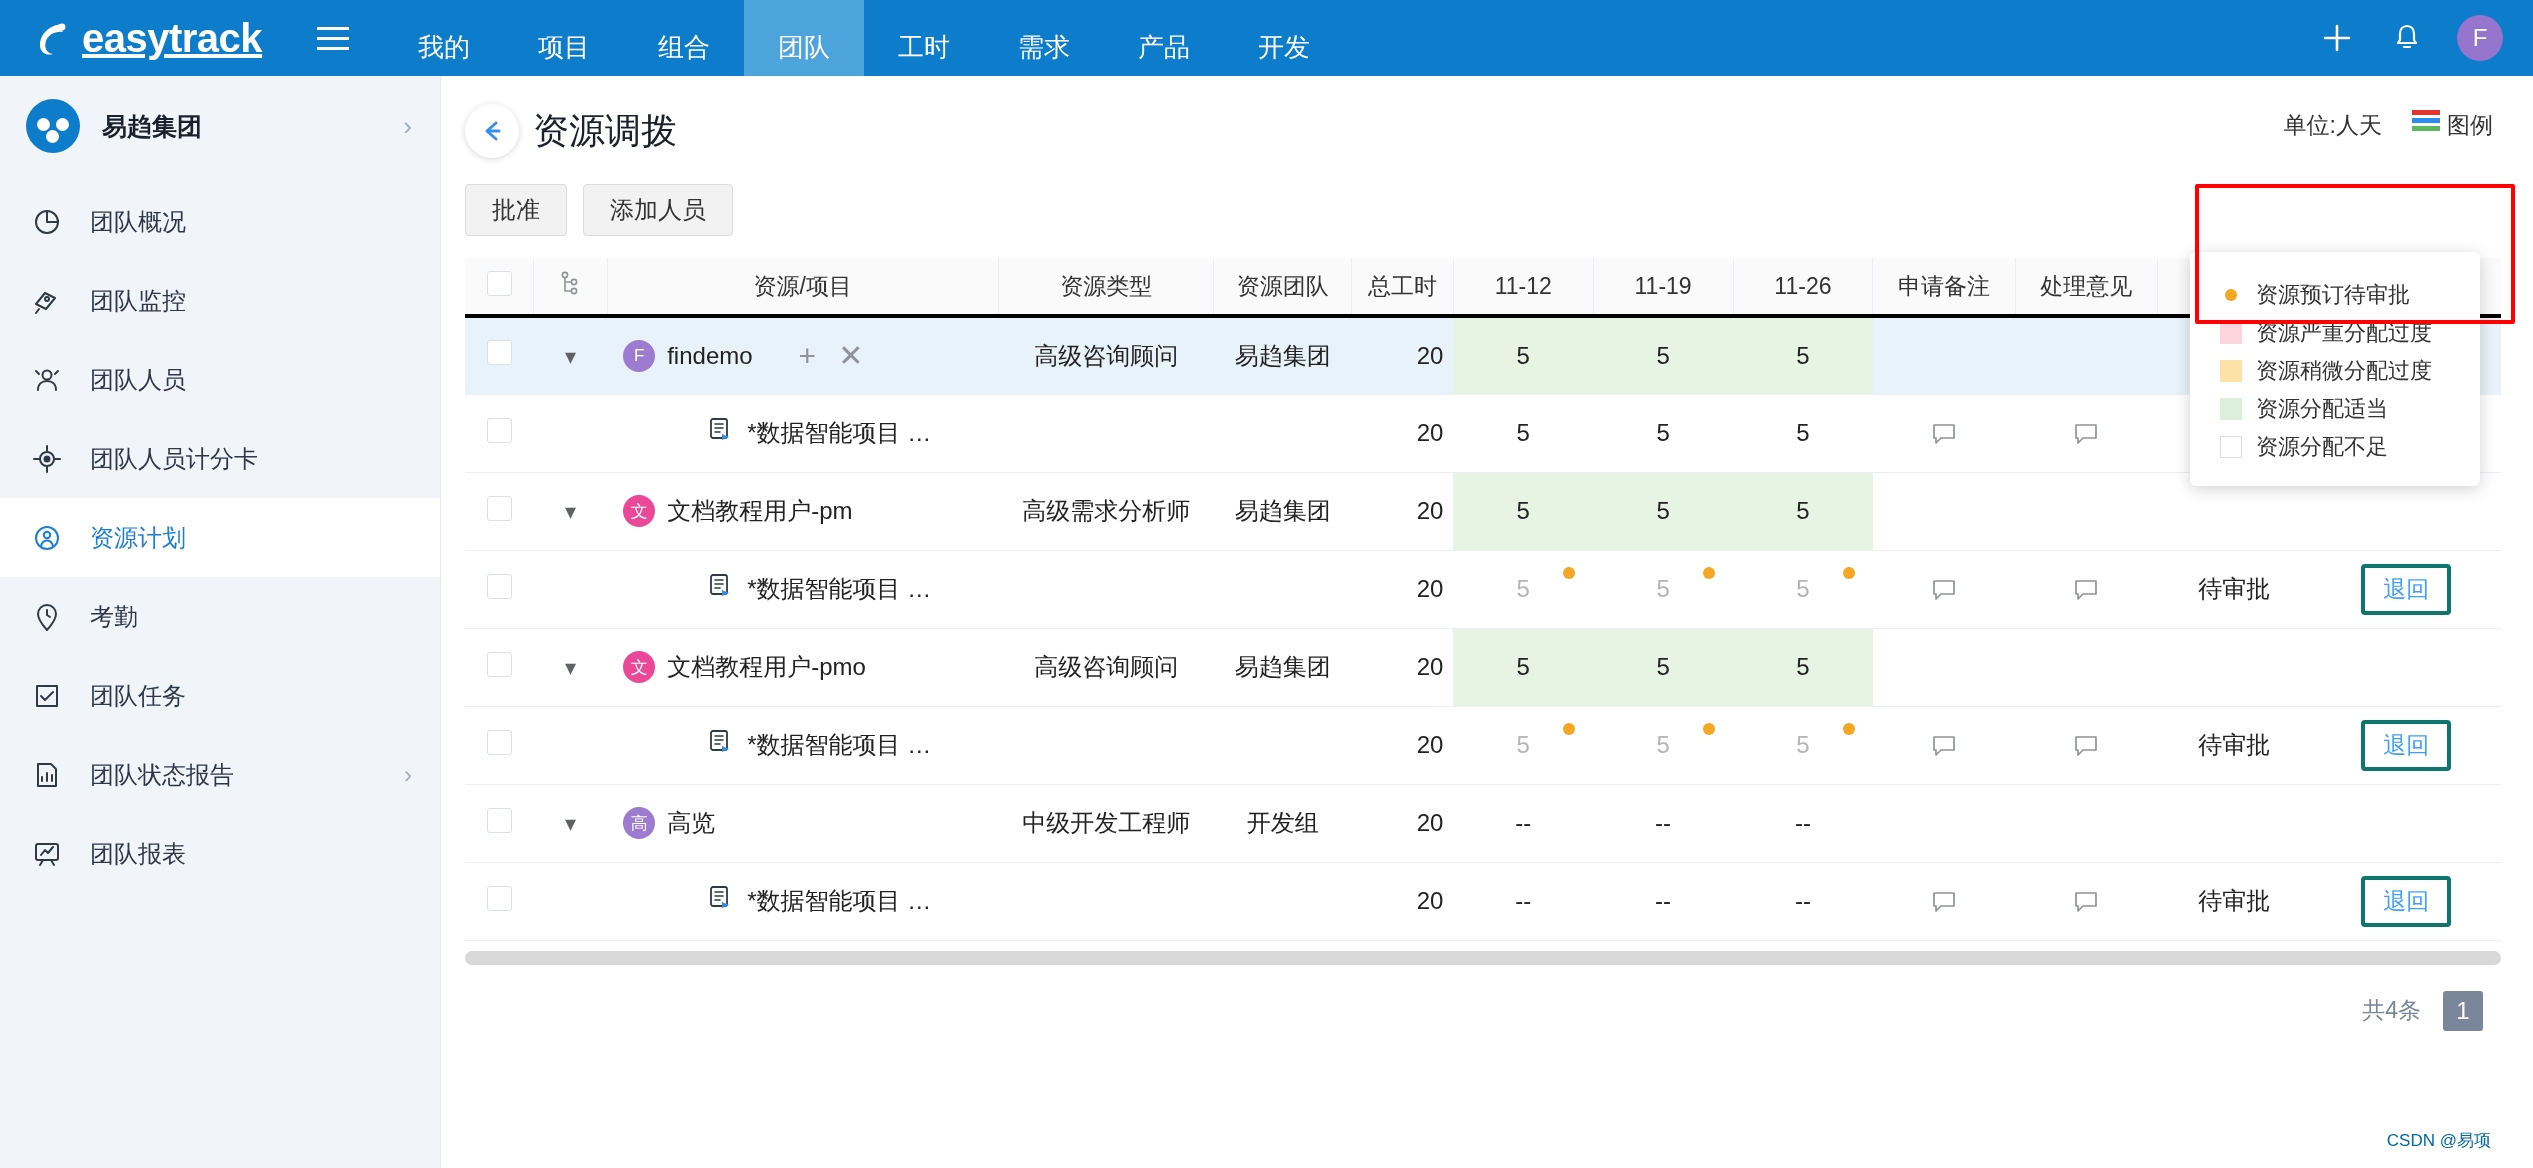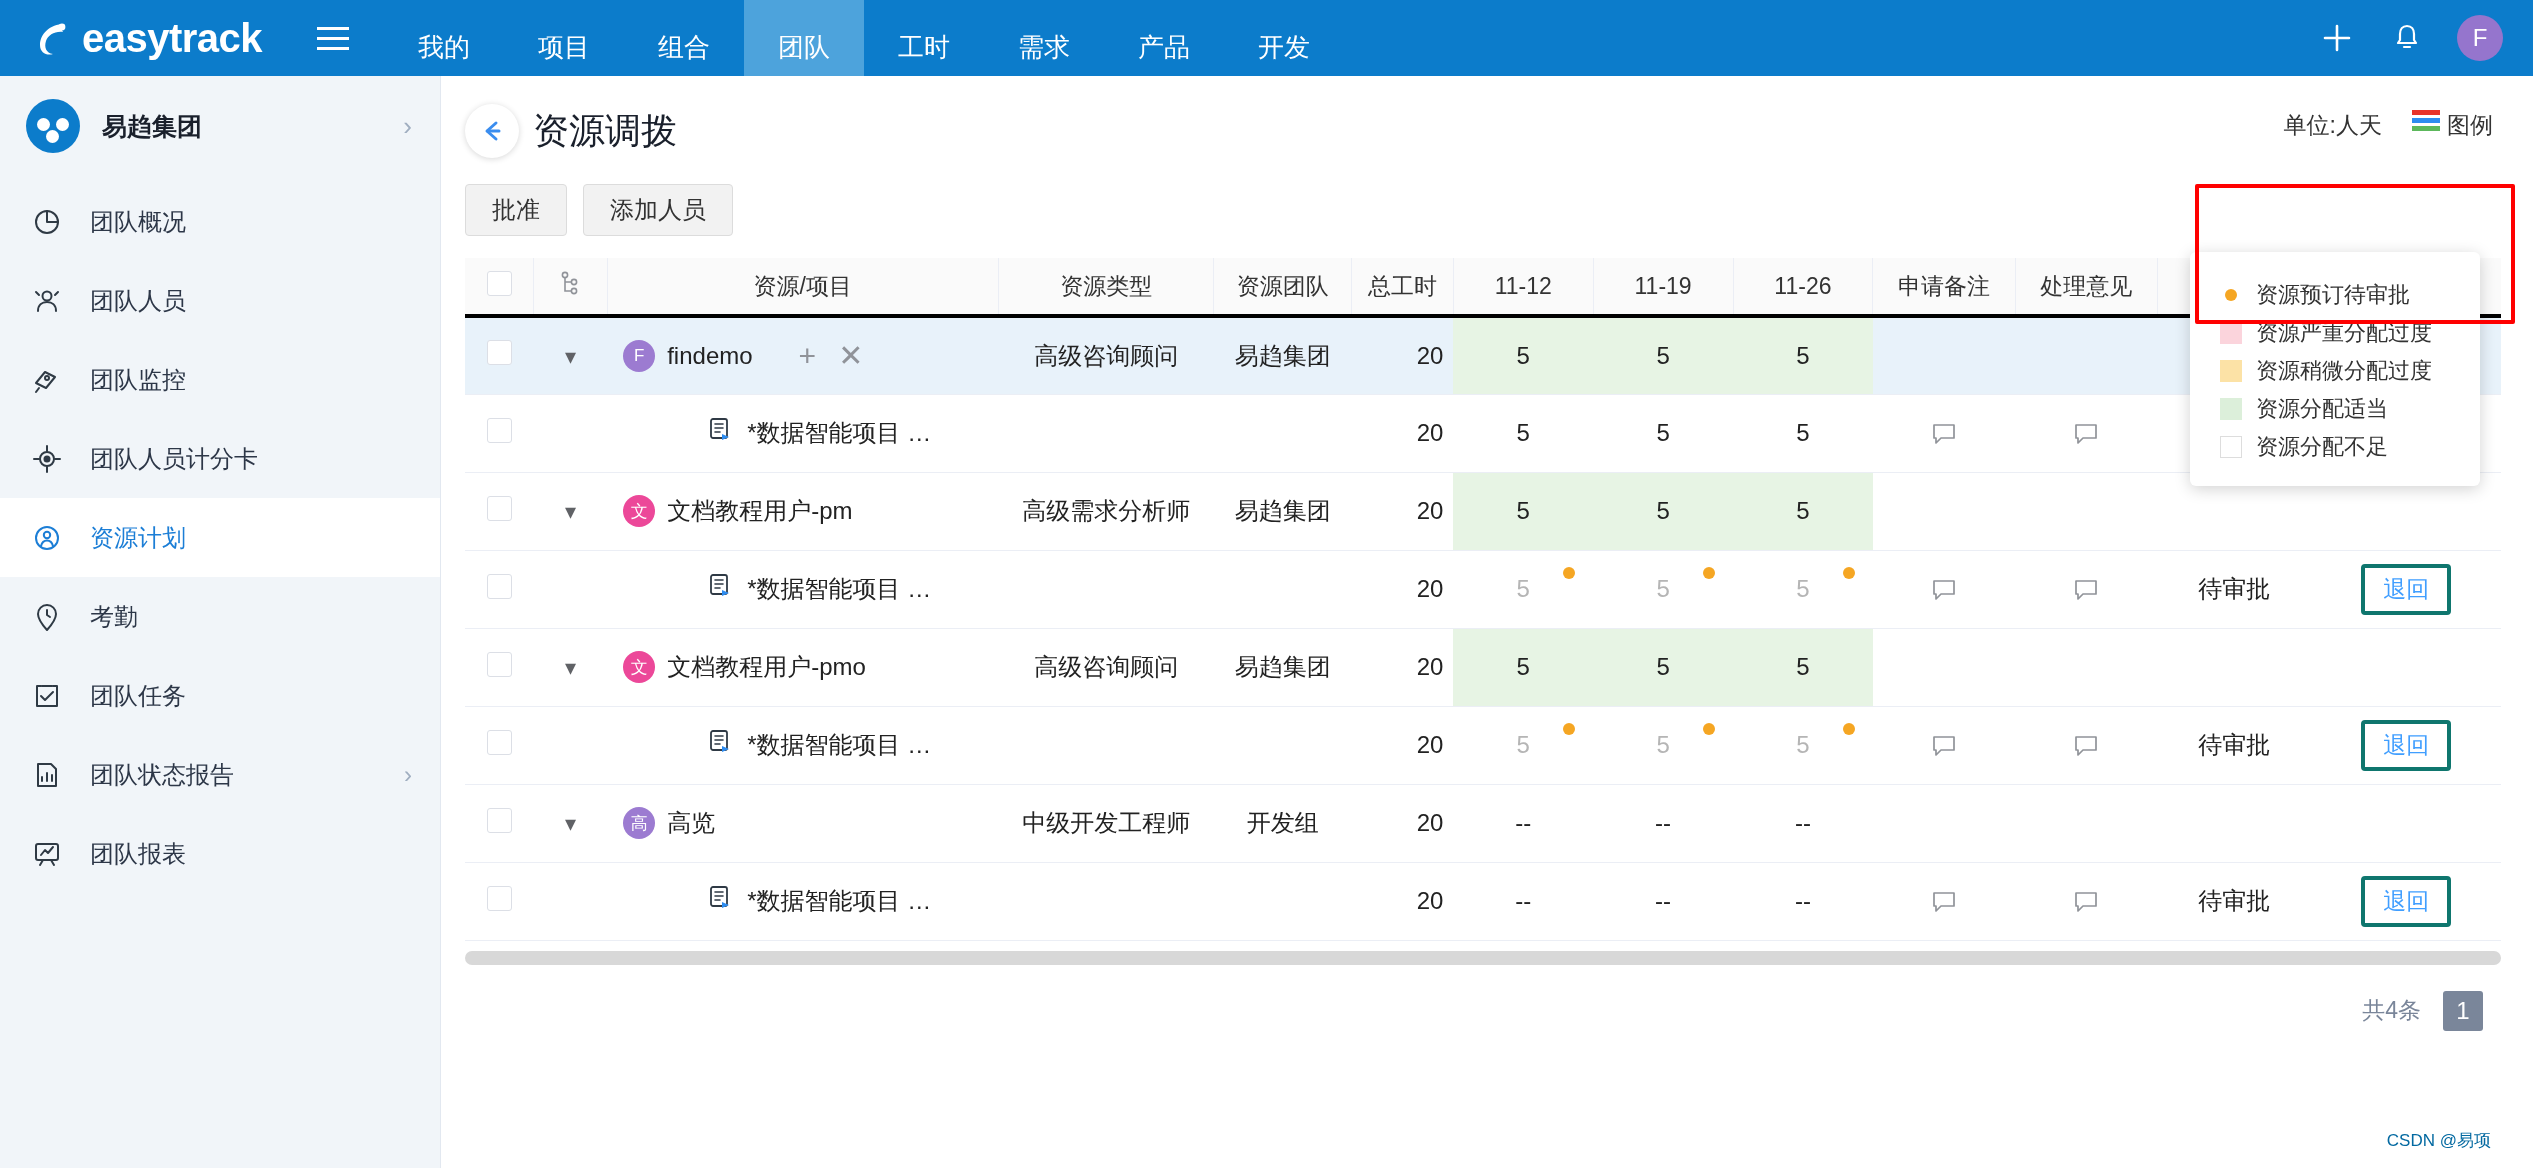--- a/index.html
+++ b/index.html
@@ -15,20 +15,21 @@
     position: absolute; top: 0; left: 0;
     width: 2533px; height: 76px;
     background: #0C7CCB;
     display: flex; align-items: center;
   }
   .logo-wrap { display: flex; align-items: center; padding-left: 30px; width: 310px; }
   .logo-mark { width: 46px; height: 46px; margin-right: 6px; flex: none; }
   .logo-text {
     color: #ffffff; font-size: 40px; font-weight: 700; letter-spacing: -0.5px;
     line-height: 1;
+    text-decoration: underline;
   }
   .hamburger { width: 46px; height: 76px; display: flex; flex-direction: column;
     justify-content: center; align-items: center; gap: 7px; cursor: pointer; }
   .hamburger span { display: block; width: 32px; height: 3px; background: #fff; }
 
   .nav-items { display: flex; align-items: stretch; height: 76px; margin-left: 28px; }
   .nav-item {
     height: 95px; display: flex; align-items: center; justify-content: center;
     color: #ffffff; font-size: 26px; padding: 0 34px; cursor: pointer;
     white-space: nowrap;
@@ -239,36 +240,36 @@
           <svg width="34" height="34" viewBox="0 0 34 34" fill="none" stroke="#2F3A45" stroke-width="2" stroke-linecap="round" stroke-linejoin="round">
             <circle cx="17" cy="17" r="11"></circle>
             <path d="M17 6 v11 h11"></path>
           </svg>
         </span>
         <span>团队概况</span>
       </div>
       <div class="side-item">
         <span class="sico">
           <svg width="34" height="34" viewBox="0 0 34 34" fill="none" stroke="#2F3A45" stroke-width="2" stroke-linecap="round" stroke-linejoin="round">
+            <path d="M6 20 L15 9 l10 5 -9 11 z"></path>
+            <path d="M9 25 l-3 4"></path>
+            <circle cx="17" cy="15" r="2"></circle>
+          </svg>
+        </span>
+        <span>团队监控</span>
+      </div>
+      <div class="side-item">
+        <span class="sico">
+          <svg width="34" height="34" viewBox="0 0 34 34" fill="none" stroke="#2F3A45" stroke-width="2" stroke-linecap="round" stroke-linejoin="round">
             <circle cx="17" cy="12" r="4.5"></circle>
             <path d="M8 27 c0-6 4-9 9-9 s9 3 9 9"></path>
             <path d="M9 11 l-3-3 M25 11 l3-3"></path>
           </svg>
         </span>
         <span>团队人员</span>
-      </div>
-      <div class="side-item">
-        <span class="sico">
-          <svg width="34" height="34" viewBox="0 0 34 34" fill="none" stroke="#2F3A45" stroke-width="2" stroke-linecap="round" stroke-linejoin="round">
-            <path d="M6 20 L15 9 l10 5 -9 11 z"></path>
-            <path d="M9 25 l-3 4"></path>
-            <circle cx="17" cy="15" r="2"></circle>
-          </svg>
-        </span>
-        <span>团队监控</span>
       </div>
       <div class="side-item">
         <span class="sico">
           <svg width="34" height="34" viewBox="0 0 34 34" fill="none" stroke="#2F3A45" stroke-width="2" stroke-linecap="round" stroke-linejoin="round">
             <circle cx="17" cy="17" r="7"></circle>
             <circle cx="17" cy="17" r="2.5" fill="currentColor"></circle>
             <path d="M17 4 v5 M17 25 v5 M4 17 h5 M25 17 h5"></path>
           </svg>
         </span>
         <span>团队人员计分卡</span>

